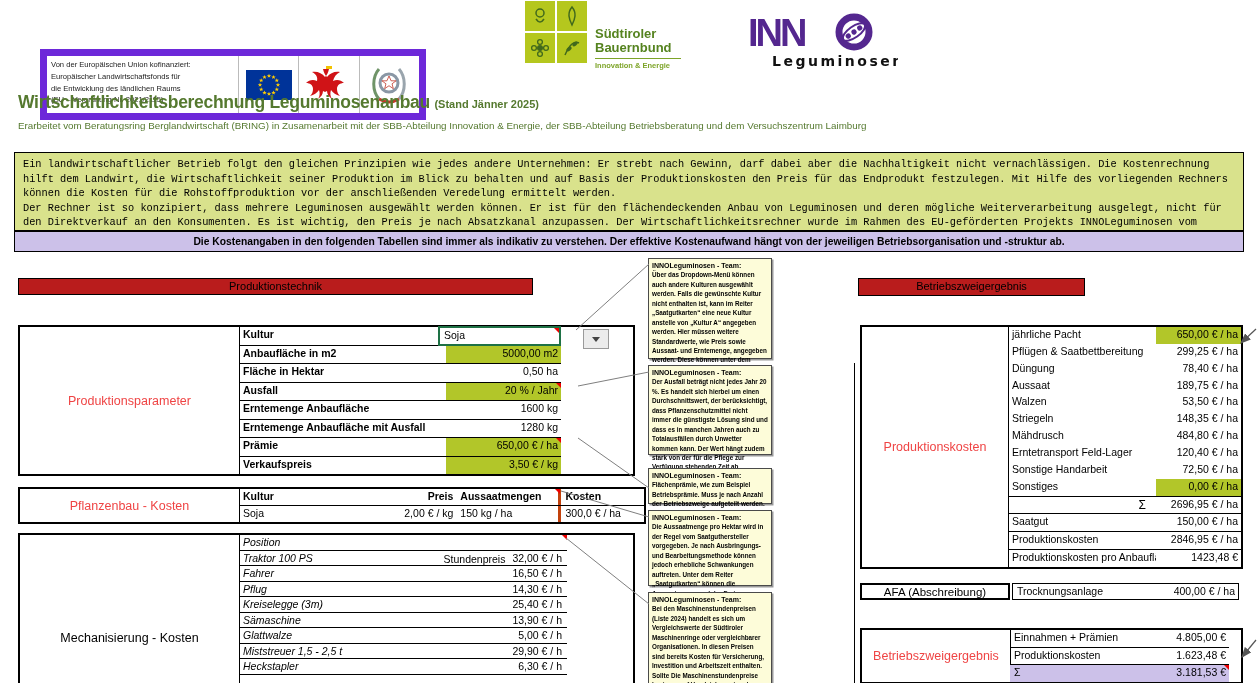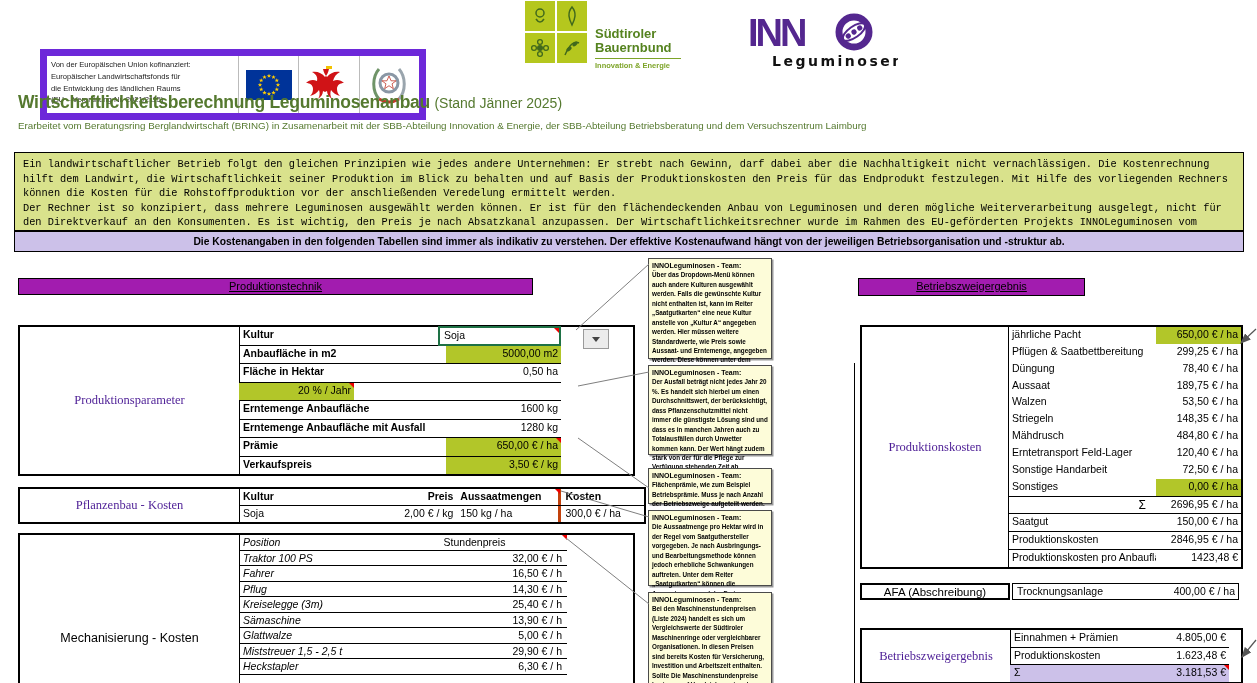--- a/index.html
+++ b/index.html
@@ -15,28 +15,28 @@
   #sbb-tiles{display:grid;grid-template-columns:30px 30px;grid-template-rows:30px 30px;gap:2px;}
   .tile{background:#b5c71e;display:flex;align-items:center;justify-content:center;}
   #sbb-textblock{margin-left:8px;padding-top:26px;}
   #sbb-name{color:#55831f;font-weight:bold;font-size:13px;line-height:1.05;}
   #sbb-rule{border-top:1.5px solid #7da428;margin:4px 0 2px 0;width:86px;}
   #sbb-sub{color:#7da428;font-size:7.5px;font-weight:bold;}
   #inno-logo{left:748px;top:10px;}
   
   #title{left:18px;top:92px;color:#55792f;white-space:nowrap;}
   #title .main{font-size:17.5px;font-weight:bold;letter-spacing:-0.3px;}
-  #title .stand{font-size:14px;font-weight:normal;}
+  #title .stand{font-size:11px;font-weight:bold;}
   #subtitle{left:18px;top:120px;color:#55792f;font-size:9.8px;white-space:nowrap;}
   
   #intro{left:14px;top:152px;width:1212px;height:69px;background:#d9e28c;border:1px solid #000;padding:4px 8px;font-size:10.3px;line-height:1.42;color:#000;font-family:Liberation Mono, monospace;}
   #note-bar{left:14px;top:231px;width:1228px;height:19px;background:#ccc1e9;border:1px solid #000;font-size:10.3px;font-weight:bold;text-align:center;line-height:19px;}
-  .banner{background:#a21caf;border:1px solid #000;text-align:center;font-size:11px;line-height:15px;color:#000;text-decoration:underline;}
-  
-  .lblbig{display:flex;align-items:center;justify-content:center;font-size:12.5px;color:#4c1d95;font-family:Liberation Serif, serif;}
+  .banner{background:#b91c1c;border:1px solid #000;text-align:center;font-size:11px;line-height:15px;color:#000;}
+  
+  .lblbig{display:flex;align-items:center;justify-content:center;font-size:12.5px;color:#ef4444;}
   .rowlbl{font-size:10.5px;padding:1px 2px 0 4px;white-space:nowrap;overflow:hidden;}
   .rowval{font-size:10.5px;text-align:right;padding:1px 3px 0 0;white-space:nowrap;position:relative;}
   .bold{font-weight:bold;}
   .green{background:#b2c629;}
   .ctri{position:absolute;width:0;height:0;border-top:5px solid #e00;border-left:5px solid transparent;}
   
   #param-table{left:18px;top:325px;width:613px;height:147px;border:2px solid #000;}
   #param-label{position:absolute;left:0;top:0;width:219px;height:100%;border-right:1px solid #000;}
   #param-rows{position:absolute;left:219px;top:0;width:322px;height:100%;display:flex;flex-direction:column;}
   .prow{flex:1;display:flex;border-bottom:1px solid #000;}
@@ -57,21 +57,21 @@
   .c-aussaat{width:102px;position:relative;}
   .c-kosten{width:81px;text-align:left;border-left:3px solid #c2410c;}
   .fcell{font-size:10.5px;padding:1px 3px 0 4px;white-space:nowrap;}
   
   #mech-table{left:18px;top:533px;width:613px;height:155px;border:2px solid #000;border-bottom:none;}
   #mech-label{position:absolute;left:0;top:0;width:219px;height:100%;border-right:1px solid #000;align-items:flex-start;padding-top:96px;justify-content:center;display:flex;font-size:12.5px;}
   #mech-rows{position:absolute;left:219px;top:0;width:328px;display:flex;flex-direction:column;}
   .mrow{height:15.5px;display:flex;border-bottom:1px solid #000;box-sizing:border-box;}
   .mrow .rowlbl{flex:1;font-style:italic;}
   .mrow .mval{width:185px;text-align:right;font-size:10.5px;padding:1px 5px 0 0;white-space:nowrap;position:relative;}
-  .mrow .mhdr{width:185px;text-align:center;font-size:10.5px;padding-top:1px;position:relative;}
+  .mrow .mhdr{width:185px;text-align:center;font-size:10.5px;padding-top:18px;position:relative;}
   
   .tooltip{position:absolute;left:648px;width:124px;background:#fdfcd9;border:1px solid #4a4a4a;box-shadow:1.5px 1.5px 0 #9a9a9a;padding:2px 3px;box-sizing:border-box;}
   .tt-h{font-size:7px;font-weight:bold;line-height:1.35;}
   .tt-b{font-size:6.3px;font-weight:bold;line-height:1.5;}
   
   #vline{left:854px;top:363px;width:1px;height:320px;background:#000;}
   #bz-banner{left:858px;top:278px;width:225px;height:16px;}
   #prodk-table{left:860px;top:325px;width:379px;height:240px;border:2px solid #000;}
   #prodk-label{position:absolute;left:0;top:0;width:146px;height:100%;border-right:1px solid #000;}
   #prodk-rows{position:absolute;left:146px;top:0;right:0;height:100%;display:flex;flex-direction:column;}
@@ -224,20 +224,21 @@
       </div>
       <div class="prow">
         <div class="rowlbl">Anbaufläche in m2</div>
         <div class="rowval green">5000,00 m2</div>
       </div>
       <div class="prow">
         <div class="rowlbl">Fläche in Hektar</div>
         <div class="rowval">0,50 ha</div>
       </div>
       <div class="prow">
+        <div class="rowlbl">Ausfall</div>
         <div class="rowval green">
           <span>20 % / Jahr</span>
           <div class="ctri" style="right:0;top:0;"></div>
         </div>
       </div>
       <div class="prow">
         <div class="rowlbl">Erntemenge Anbaufläche</div>
         <div class="rowval">1600 kg</div>
       </div>
       <div class="prow">

